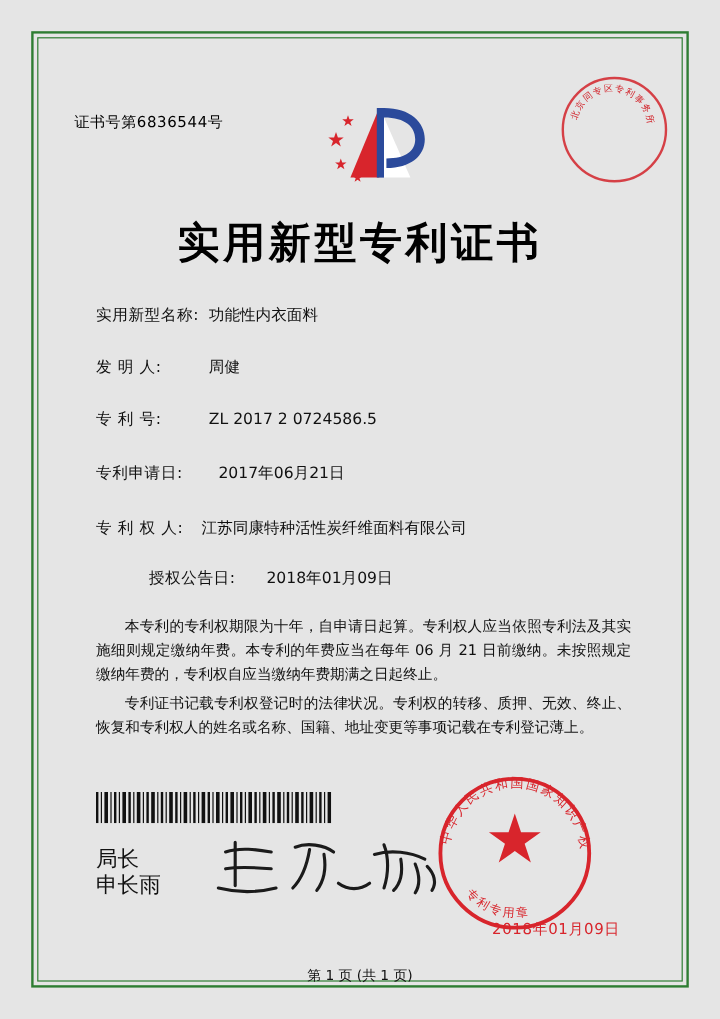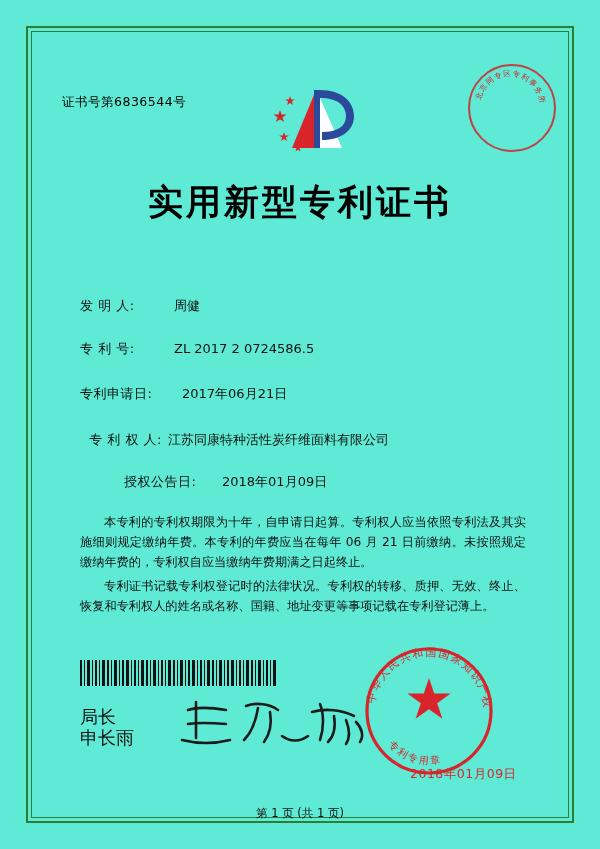--- a/index.html
+++ b/index.html
@@ -11,21 +11,21 @@
     height: 849px;
     background: #ffffff;
     font-family: "DejaVu Sans", "Liberation Sans", sans-serif;
     color: #1a1a1a;
     overflow: hidden;
   }
   .page {
     position: relative;
     width: 600px;
     height: 849px;
-    background: #5eead4;
+    background: #e5e5e5;
     box-sizing: border-box;
   }
   
   .border-outer {
     position: absolute;
     left: 26px;
     top: 26px;
     right: 26px;
     bottom: 26px;
     border: 2px solid #2e7d32;
@@ -131,21 +131,21 @@
   .f2 { top: 253px; }
   .f3 { top: 296px; }
   .f4 { top: 341px; }
   .f5 { top: 387px; }
   .f6 { top: 429px; }
 
   .label-w1 { width: 88px; }
   .label-w2 { width: 88px; }
   .label-w3 { width: 88px; }
   .label-w4 { width: 96px; }
-  .label-w5 { width: 82px; text-align: right; }
+  .label-w5 { width: 82px; }
   .label-w6 { width: 92px; margin-left: 44px; }
 
   
   .paras {
     position: absolute;
     left: 36px;
     top: 468px;
     width: 446px;
     font-size: 12.2px;
     line-height: 20px;
@@ -243,20 +243,23 @@
           <path id="arcTop" d="M6,36 A30,30 0 0 1 66,36" fill="none"></path>
         </defs>
         <text font-size="7.5" fill="#d2232a" letter-spacing="1.2">
           <textPath href="#arcTop" startOffset="6%">北京同专区专利事务所</textPath>
         </text>
       </svg>
     </div>
 
     <div class="title">实用新型专利证书</div>
 
+    <div class="field f1">
+      <span class="label label-w1">实用新型名称:</span><span class="value">功能性内衣面料</span>
+    </div>
     <div class="field f2">
       <span class="label label-w2">发  明  人:</span><span class="value">周健</span>
     </div>
     <div class="field f3">
       <span class="label label-w3">专  利  号:</span><span class="value">ZL 2017 2 0724586.5</span>
     </div>
     <div class="field f4">
       <span class="label label-w4">专利申请日:</span><span class="value">2017年06月21日</span>
     </div>
     <div class="field f5">

